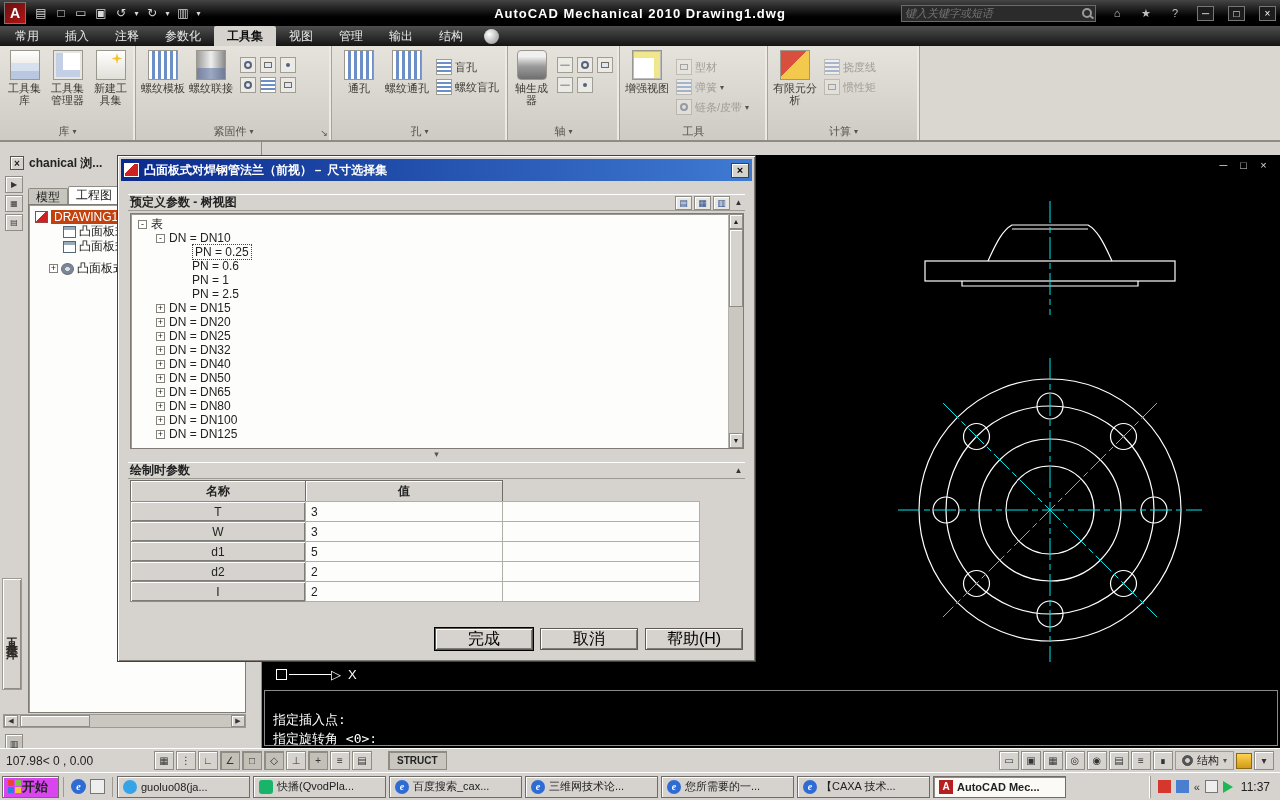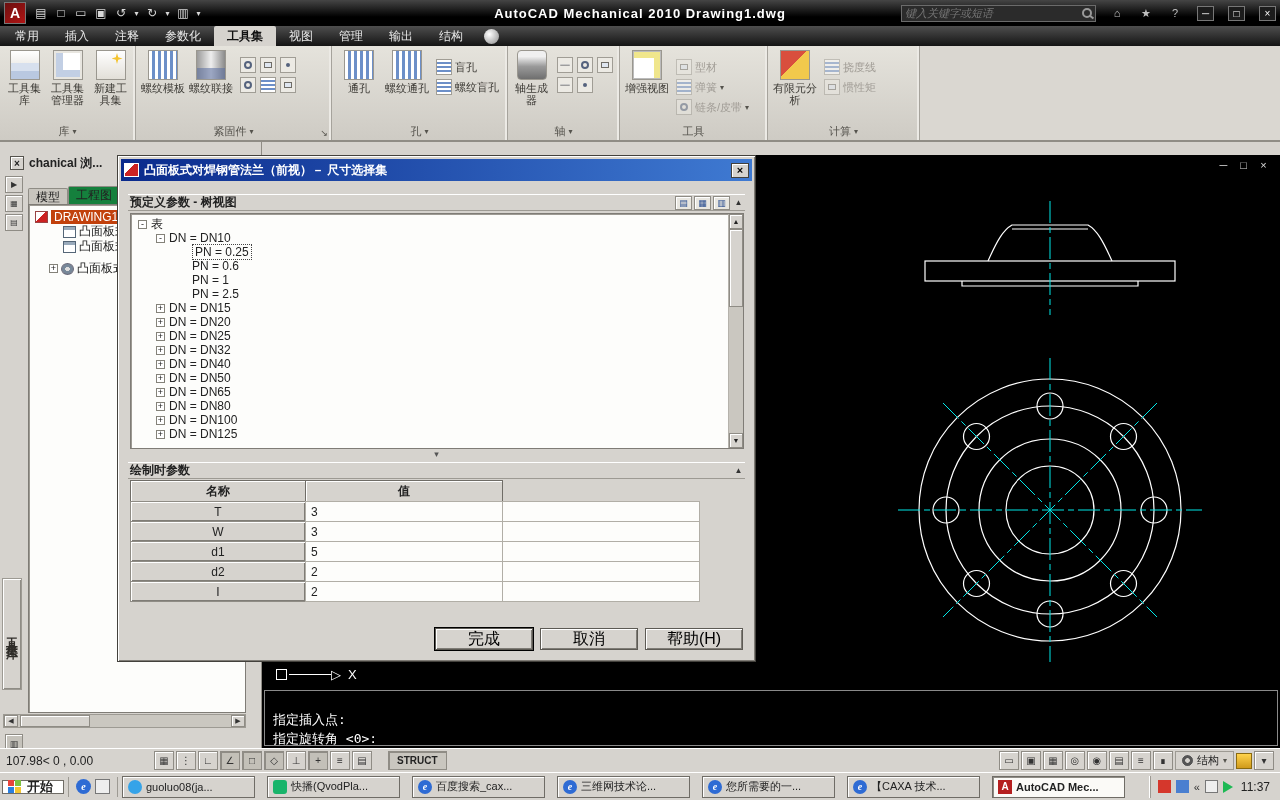--- a/index.html
+++ b/index.html
@@ -61,21 +61,21 @@
 
 
 .browser{position:absolute;left:0;top:142px;width:262px;height:606px;background:#d6d3ce;z-index:10;border-right:1px solid #8f8c85}
 .btitle{position:absolute;left:10px;top:12px;right:6px;height:18px;display:flex;align-items:center;gap:5px}
 .bclose{width:14px;height:14px;border:1px solid #55534d;background:#d6d3ce;box-shadow:inset 1px 1px 0 #fff;display:flex;align-items:center;justify-content:center;font-size:10px;font-weight:bold}
 .btitle b{font-size:12px;font-weight:bold;white-space:nowrap}
 .sidestrip{position:absolute;left:5px;top:34px;display:flex;flex-direction:column;gap:2px}
 .ssbtn{width:18px;height:17px;border:1px solid #8f8c85;box-shadow:inset 1px 1px 0 #fff;background:#d6d3ce;font-size:8px;display:flex;align-items:center;justify-content:center;color:#333}
 .btabs{position:absolute;left:28px;top:44px;height:19px;display:flex;align-items:flex-end}
 .btab{height:17px;line-height:16px;padding:0 7px;font-size:12px;border:1px solid #8f8c85;border-bottom:none;background:#c8c5be;border-radius:2px 2px 0 0;white-space:nowrap}
-.btab.active{background:#15803d;height:19px}
+.btab.active{background:#ffffff;height:19px}
 .treebox{position:absolute;left:28px;top:62px;width:218px;height:509px;background:#fdfdfb;border:1px solid #7f7c76;box-shadow:inset 1px 1px 0 #9d9a93;padding:4px 2px;font-size:12px;overflow:hidden}
 .titem{height:15px;display:flex;align-items:center;gap:3px;white-space:nowrap}
 .tsel{background:#c2410c;color:#fff;padding:0 3px}
 .dicon{width:13px;height:12px;flex:none}
 .di-red{background:linear-gradient(135deg,#fff 45%,#c22 45%);border:1px solid #944}
 .di-tbl{background:#fff;border:1px solid #567;box-shadow:inset 0 3px 0 #9ab}
 .di-gear{background:radial-gradient(circle,#ddd 30%,#789 32% 70%,#ccc 72%);border-radius:50%;border:1px solid #667}
 .texp{width:9px;height:9px;border:1px solid #848279;background:#fff;font-size:9px;line-height:7px;text-align:center;flex:none;color:#222}
 .hscroll{position:absolute;left:3px;top:572px;width:243px;height:14px;background:#cac7c0;border:1px solid #9d9a93;display:flex;align-items:center;justify-content:space-between}
 .harr{width:14px;height:12px;background:#d6d3ce;border:1px solid #8f8c85;box-shadow:inset 1px 1px 0 #fff;font-size:7px;display:flex;align-items:center;justify-content:center;color:#333}
@@ -136,27 +136,27 @@
 .sbtn{width:20px;height:19px;border:1px solid #8f8c85;background:#d6d3ce;box-shadow:inset 1px 1px 0 #fff;display:flex;align-items:center;justify-content:center;font-size:10px;color:#333;flex:none}
 .sbtn.on{background:#c3c0b8;box-shadow:inset 1px 1px 0 #8f8c85}
 .structbtn{height:19px;padding:0 8px;margin-left:14px;font-size:10px;font-weight:bold;border:1px solid #8f8c85;background:#c9c6bf;box-shadow:inset 1px 1px 0 #8f8c85;color:#222}
 .sb-right{margin-left:auto;display:flex;align-items:center;gap:2px}
 .stylectl{display:flex;align-items:center;gap:4px;height:19px;border:1px solid #9d9a93;padding:0 6px;background:#d6d3ce;font-size:11px;white-space:nowrap}
 .gear{width:11px;height:11px;border-radius:50%;background:radial-gradient(circle,#d6d3ce 28%,#555 30% 70%,#d6d3ce 72%)}
 .ybtn{width:16px;height:16px;background:linear-gradient(#ffd34d,#d09a1a);border:1px solid #8a6a10}
 
 
 .taskbar{position:absolute;left:0;top:772px;width:1280px;height:28px;background:#d6d3ce;border-top:1px solid #fff;display:flex;align-items:center;padding:0 2px;gap:4px;z-index:20}
-.startbtn{height:14px;display:flex;align-items:center;gap:5px;padding:0 10px 0 5px;border:1px solid #6f6c66;box-shadow:inset 1px 1px 0 #fff;background:#ffffff;font-weight:bold;font-size:13px}
+.startbtn{height:22px;display:flex;align-items:center;padding:0 10px 0 5px;border:1px solid #6f6c66;box-shadow:inset 1px 1px 0 #fff;background:#d946ef;font-weight:bold;font-size:13px}
 .flag{width:14px;height:14px;display:grid;grid-template-columns:6px 6px;grid-template-rows:6px 6px;gap:1px}
 .flag i{display:block}
 .f1{background:#e8443c}.f2{background:#7cc142}.f3{background:#2a7fe0}.f4{background:#f4c430}
 .qlaunch{display:flex;gap:4px;padding:0 7px;border-left:1px solid #9d9a93;border-right:1px solid #9d9a93;height:20px;align-items:center}
 .qicon{width:15px;height:15px;display:flex;align-items:center;justify-content:center;color:#fff;font-size:10px;font-weight:bold}
-.tasks{flex:1;display:flex;gap:12px;overflow:hidden}
+.tasks{flex:1;display:flex;gap:3px;overflow:hidden}
 .taskbtn{flex:1 1 0;max-width:133px;height:22px;display:flex;align-items:center;gap:4px;padding:0 5px;border:1px solid #6f6c66;box-shadow:inset 1px 1px 0 #fff;background:#d6d3ce;font-size:11px;white-space:nowrap;overflow:hidden}
 .taskbtn.active{background:#fbfaf7;box-shadow:inset 1px 1px 0 #8f8c85;font-weight:bold}
 .ticon{width:14px;height:14px;flex:none;display:flex;align-items:center;justify-content:center;color:#fff;font-size:10px;font-weight:bold}
 .ti-chat{background:#35a3e8;border-radius:50%}
 .ti-qvod{background:#18b46a;border-radius:3px}
 .ti-ie{background:#2e6bd4;border-radius:50%;font-style:italic;font-family:"Liberation Serif",serif}
 .ti-acad{background:#b51f1f}
 .tray{display:flex;align-items:center;gap:5px;height:22px;border-left:1px solid #9d9a93;box-shadow:-1px 0 0 #fff;padding:0 8px 0 7px}
 .tricon{width:13px;height:13px;flex:none}
 .tr-red{background:#d5372c}

